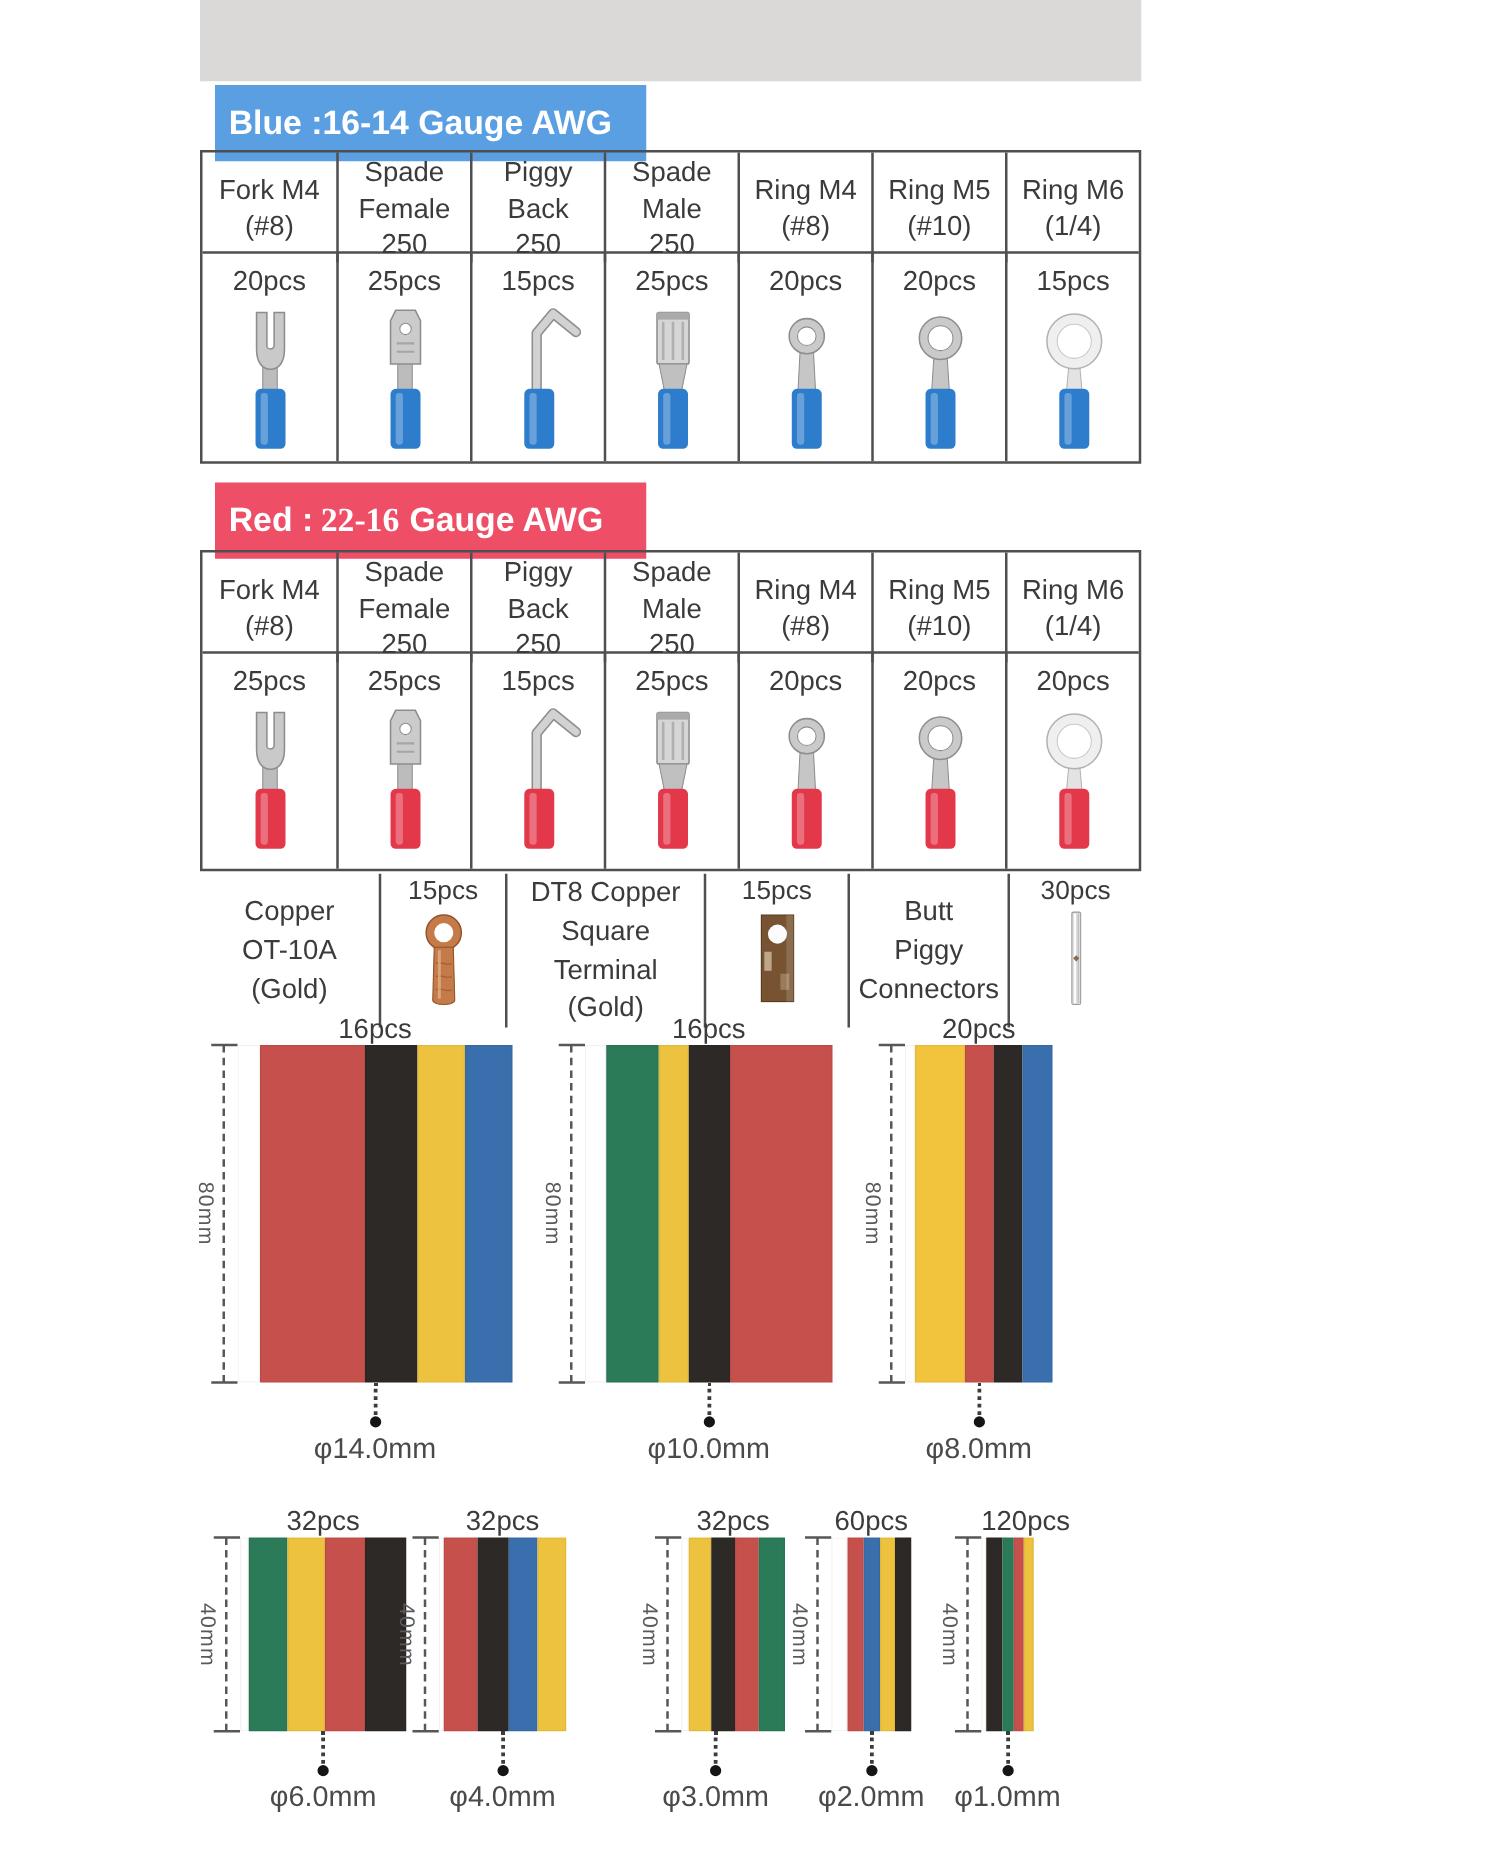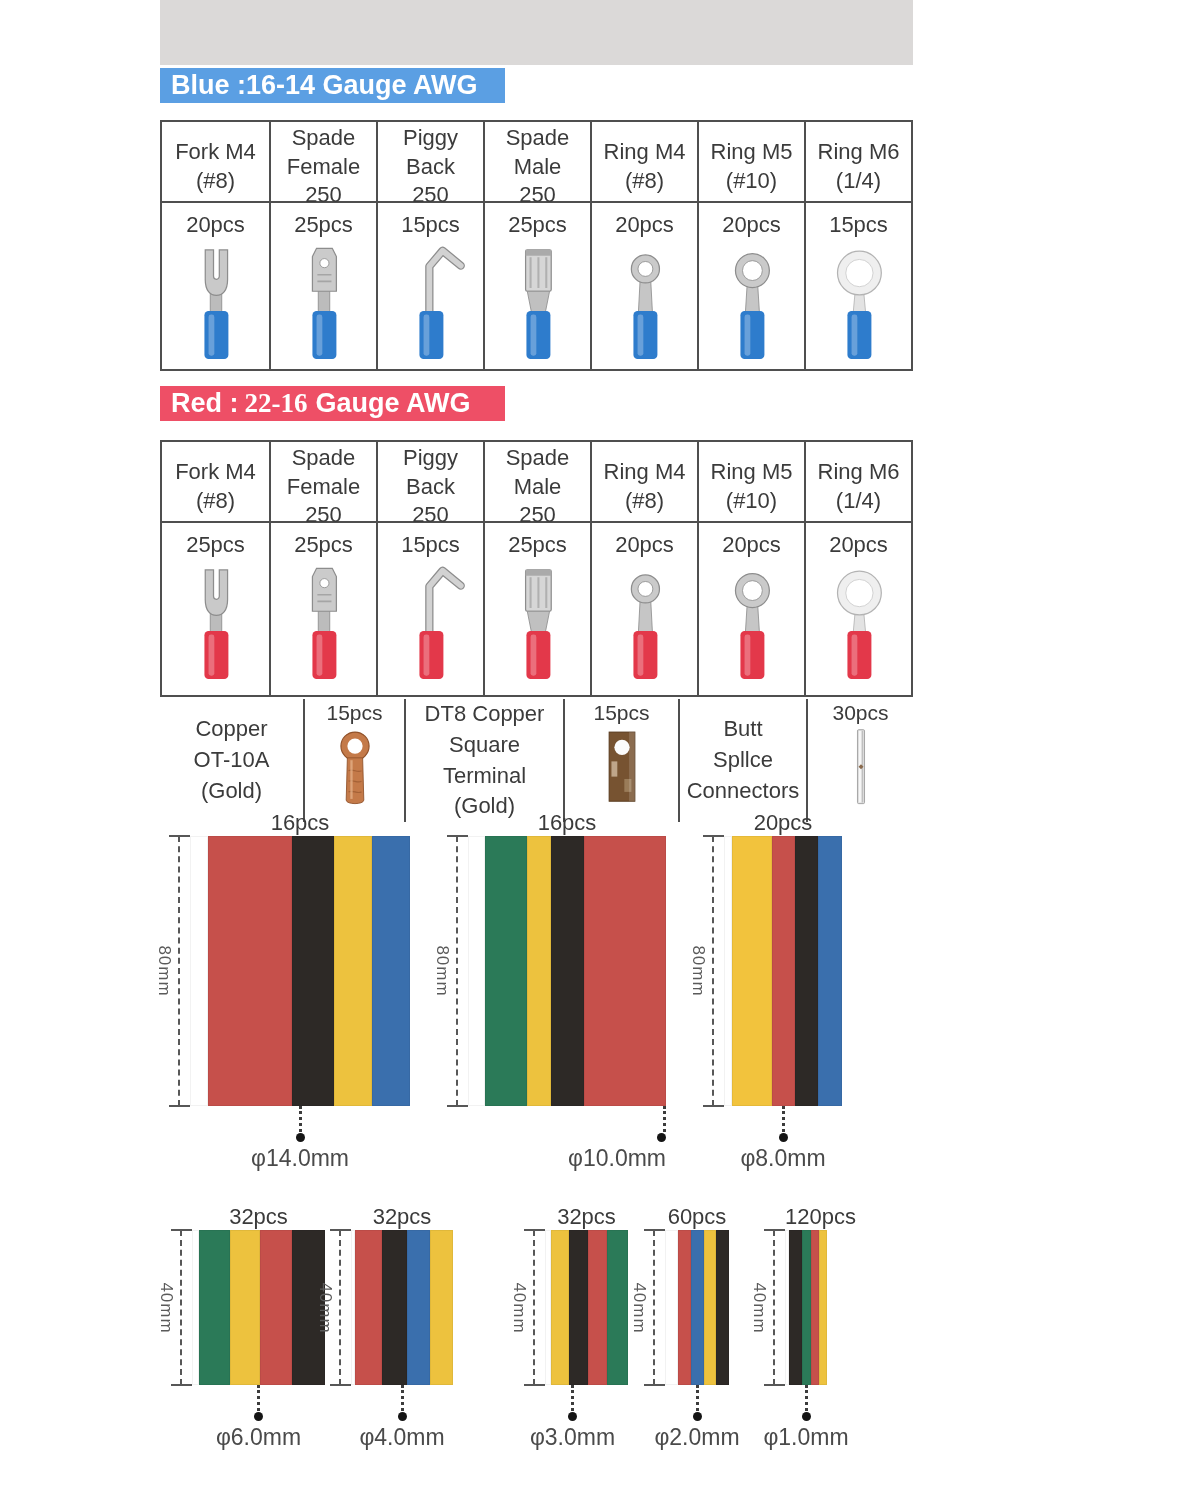--- a/index.html
+++ b/index.html
@@ -8,21 +8,21 @@
   *,*:before,*:after{box-sizing:border-box;}
 
   
   .gray-bar{position:absolute;left:160px;top:0;width:753px;height:65px;background:#dbd9d8;}
   .main-title{position:absolute;left:160px;top:0;width:753px;height:65px;
               display:flex;align-items:center;justify-content:center;
               font-family:"Liberation Serif",serif;font-size:57px;font-weight:600;
               letter-spacing:1px;color:#151515;}
 
   
-  .banner{position:absolute;left:160px;height:35px;display:flex;align-items:center;
+  .banner{position:absolute;left:172px;height:61px;display:flex;align-items:center;
           padding-left:11px;color:#ffffff;font-size:27px;font-weight:bold;}
   .banner-blue{top:68px;width:345px;background:var(--banner-blue,#5b9fe3);}
   .banner-red{top:386px;width:345px;background:var(--banner-red,#ee4f66);}
   .banner .serif{font-family:"Liberation Serif",serif;font-weight:600;margin:0 6px 0 6px;}
   .banner .tight{margin-left:2px;}
 
   
   .awg-table{position:absolute;left:160px;width:753px;
              border:2px solid var(--line,#4f4f4f);border-left-width:2px;}
   .thead{display:grid;grid-template-columns:repeat(7,1fr);height:81px;
@@ -306,21 +306,21 @@
 Square
 Terminal
 (Gold)</div>
     <div class="c-fig b-l">
       <div class="count">15pcs</div>
       <svg class="cterm" viewBox="0 0 92 150">
           <use href="#g-square-term"></use>
         </svg>
     </div>
     <div class="c-text b-l">Butt
-Spllce
+Piggy
 Connectors</div>
     <div class="c-fig b-l">
       <div class="count">30pcs</div>
       <svg class="cterm" viewBox="0 0 92 150">
           <use href="#g-butt"></use>
         </svg>
     </div>
   </div>
 
   <div class="hs-group" style="left:158px;top:810px;width:252px;">
@@ -357,21 +357,21 @@
         <span class="mlabel">80mm</span>
       </div>
       <div class="strips" style="width:198px;">
           <div style="flex: 0 0 17px; background: rgb(255, 255, 255);"></div>
           <div style="flex: 0 0 42px; background: rgb(43, 122, 88);"></div>
           <div style="flex: 0 0 24px; background: rgb(237, 194, 62);"></div>
           <div style="flex: 0 0 33px; background: rgb(45, 41, 38);"></div>
           <div style="flex: 0 0 82px; background: rgb(198, 80, 75);"></div>
         </div>
     </div>
-    <div class="hs-leader" style="margin-left:32px;width:198px;align-items:flex-end;">
+    <div class="hs-leader" style="margin-left:32px;width:198px;">
       <div class="dotline"></div>
         <div class="dot"></div>
       <div class="dia">φ10.0mm</div>
     </div>
   </div>
 
   <div class="hs-group" style="left:692px;top:810px;width:150px;">
     <div class="hs-count">20pcs</div>
     <div class="hs-block" style="height:270px;">
       <div class="measure">

